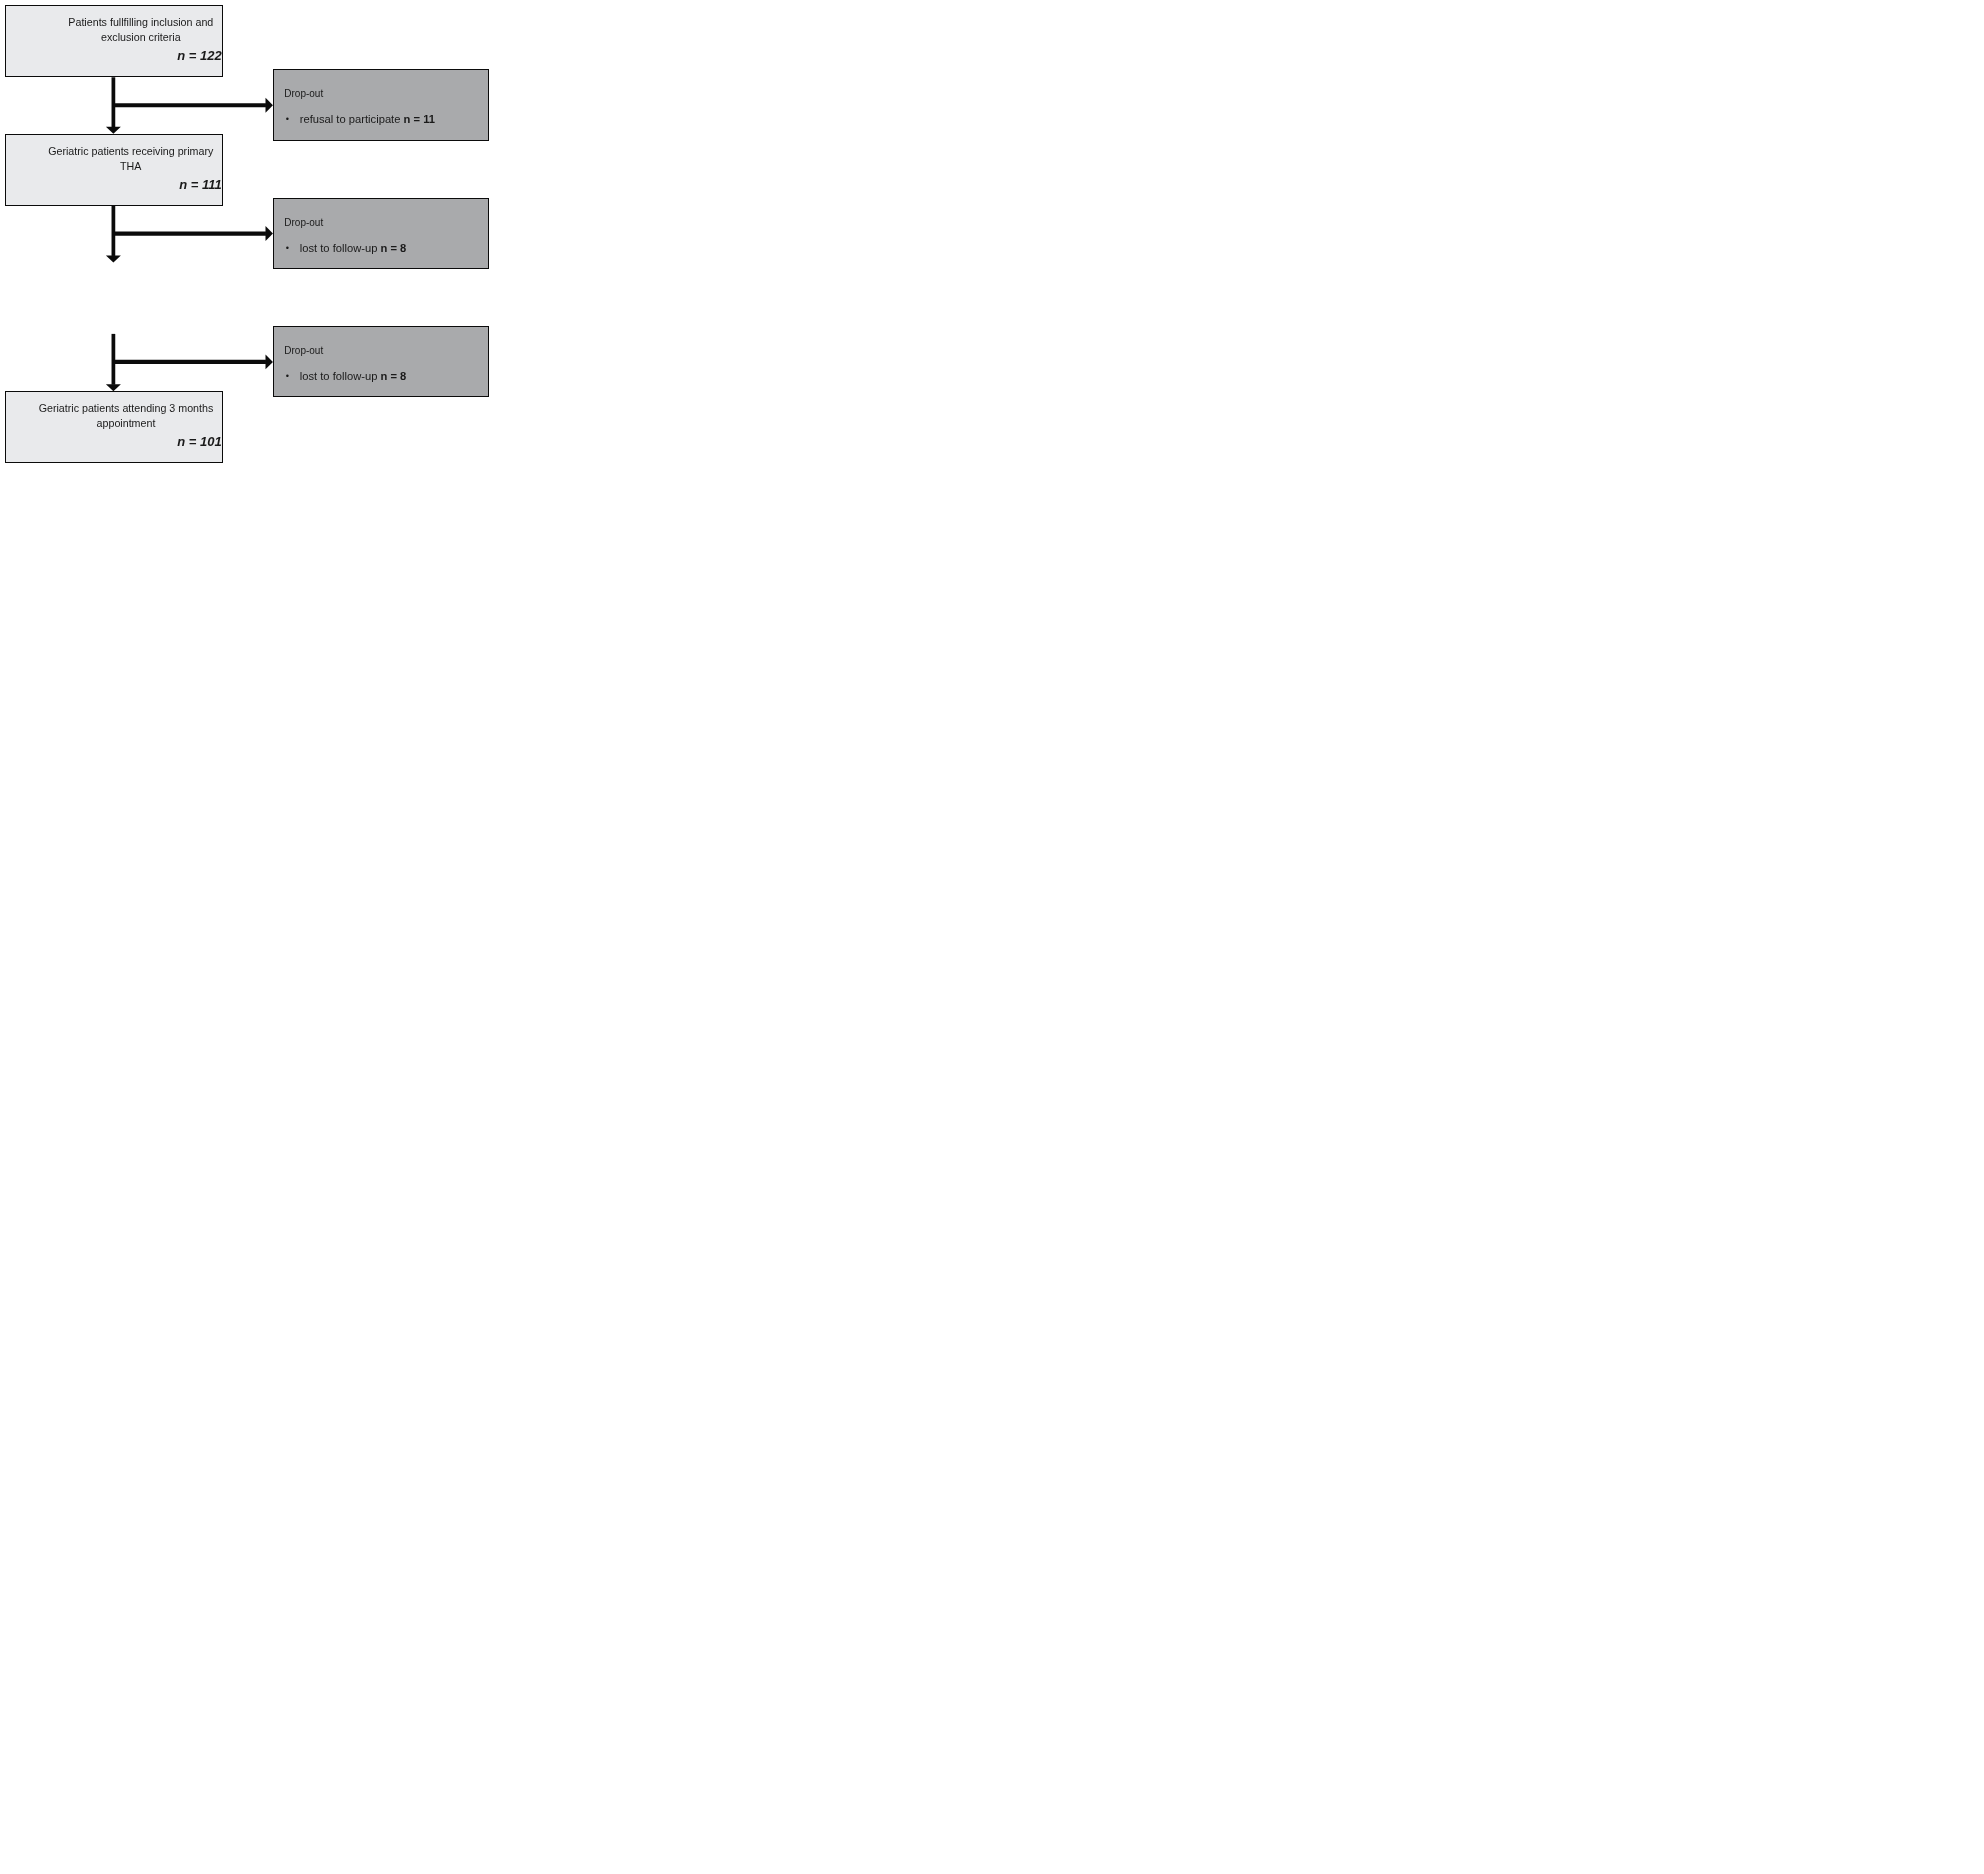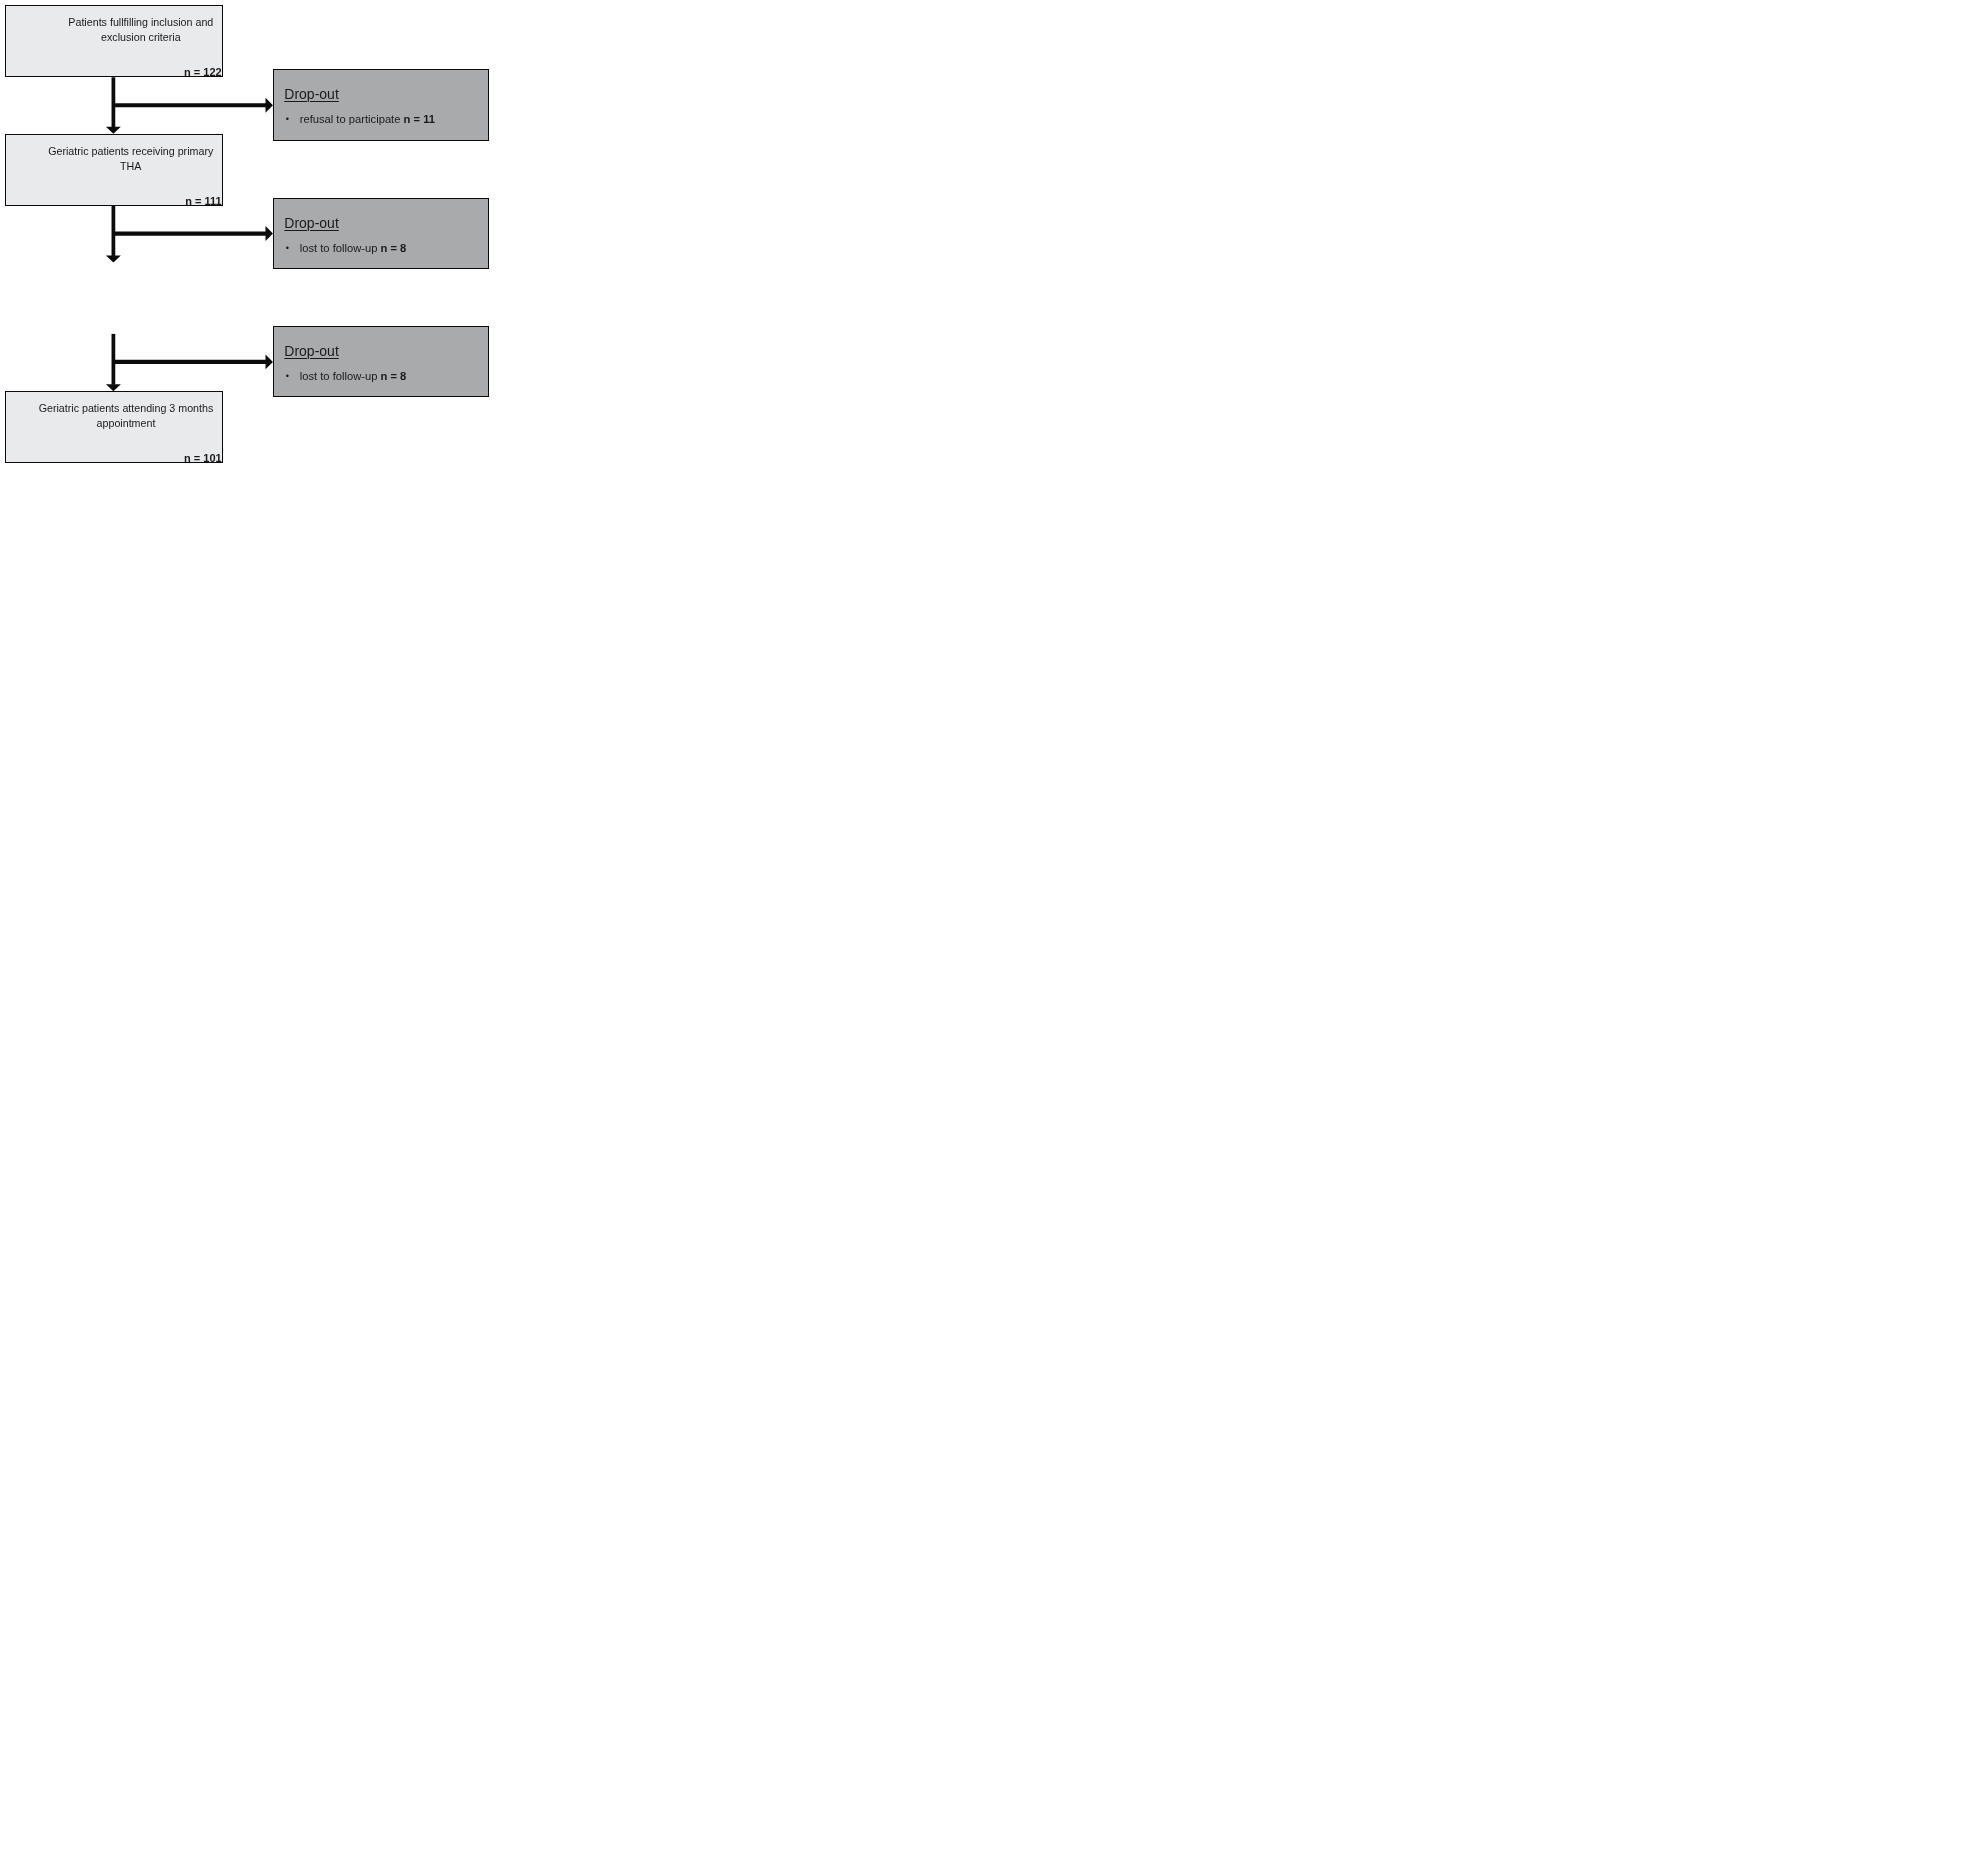--- a/index.html
+++ b/index.html
@@ -32,34 +32,33 @@
     border:1.9px solid var(--border);
     display:flex;flex-direction:column;align-items:flex-end;
     padding-top:9px;
   }
   .main-title{
     font-size:10.7px;line-height:15.4px;
     text-align:center;white-space:pre-line;
     padding:0 8.4px;
   }
   .n-label{
-    font-size:11px;line-height:14px;font-weight:700;margin-top:19px;
+    font-size:13px;line-height:14px;font-weight:700;margin-top:3px;font-style:italic;
   }
 
   .dropout-box{
     position:absolute;left:273px;width:216px;
     box-sizing:border-box;
     background:var(--dropout-fill);
     border:1.9px solid var(--border);
     padding:16px 9.3px 0 10.3px;
   }
   .dropout-title{
     display:inline-block;
-    font-size:14px;line-height:16px;
-    text-decoration:underline;
+    font-size:10px;line-height:16px;
     text-decoration-thickness:1.2px;
     text-underline-offset:2.3px;
   }
   .dropout-item{
     display:flex;align-items:flex-start;
     margin-top:10.3px;padding-left:1.4px;
     font-size:11.2px;line-height:15px;
   }
   .bullet{
     width:14px;flex:0 0 14px;

